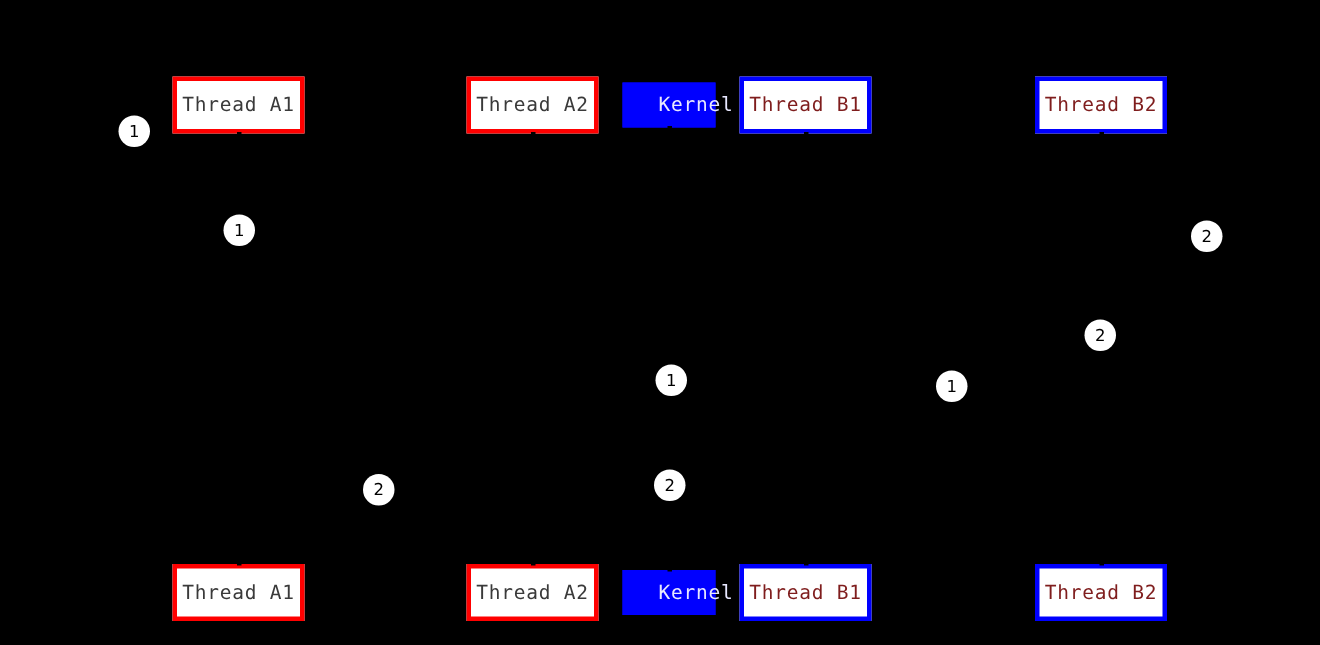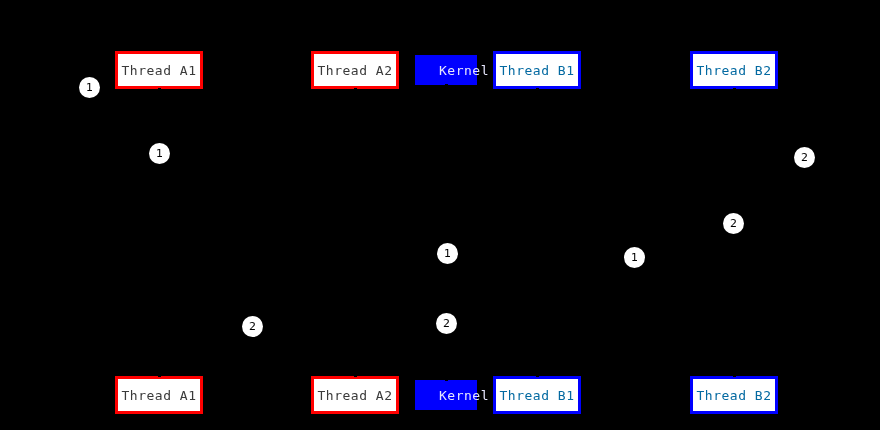--- a/index.html
+++ b/index.html
@@ -30,21 +30,21 @@
     line-height: 1;
   }
   .participant.red {
     background: #ffffff;
     border: 3px solid #ff0000;
     color: #3a3a3a;
   }
   .participant.blue {
     background: #ffffff;
     border: 3px solid #0000ff;
-    color: #0369a1;
+    color: #7f1d1d;
   }
   .participant.solid-blue {
     background: #0000ff;
     border: 1px solid #0000ff;
     color: #e8e8ff;
     padding-left: 36px;
   }
 
   
   .lifeline {

